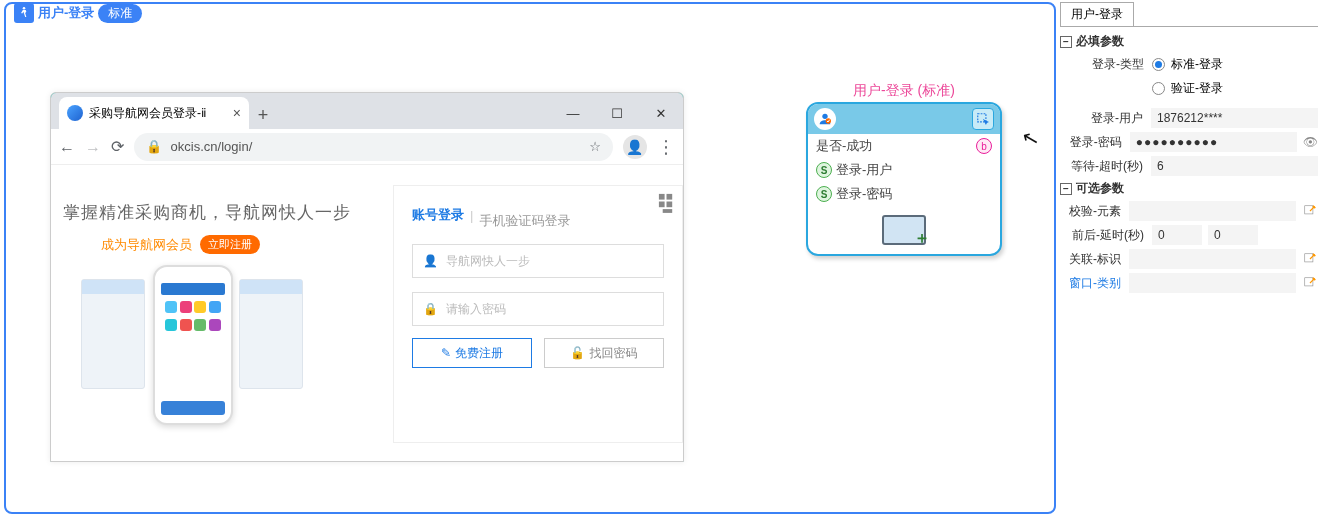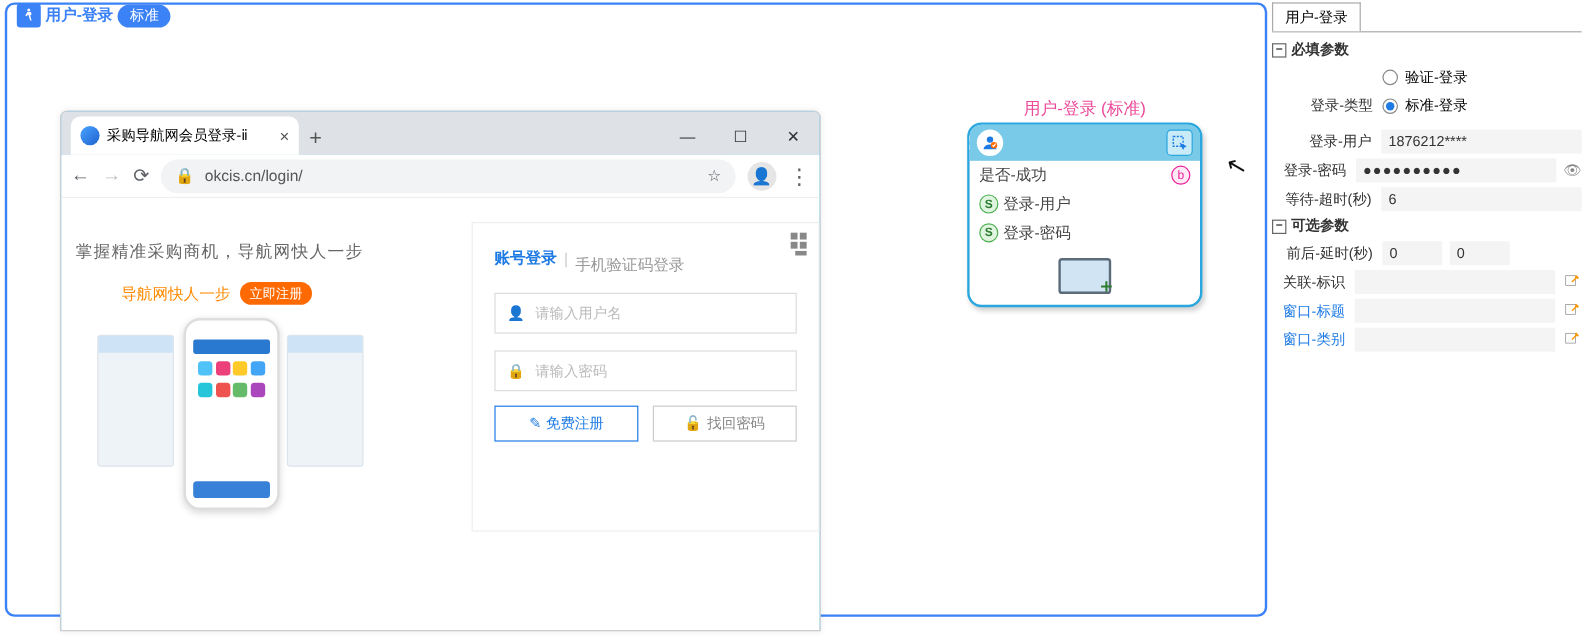--- a/index.html
+++ b/index.html
@@ -4,39 +4,39 @@
 <style>
 * { box-sizing: border-box; margin: 0; padding: 0; font-family: "Microsoft YaHei", Arial, sans-serif; }
 body { background: #fff; width: 1325px; height: 530px; position: relative; }
 
 .main-area { position: absolute; left: 4px; top: 2px; width: 1052px; height: 512px; border: 2px solid #3b82f6; border-radius: 8px; }
 .tag-bar { position: absolute; left: 8px; top: -2px; display: flex; align-items: center; height: 22px; gap: 4px; }
 .walk-icon { width: 20px; height: 20px; background: #3b82f6; border-radius: 3px; display: flex; align-items: center; justify-content: center; }
 .tag-title { color: #3b82f6; font-size: 13px; font-weight: bold; }
 .tag-pill { background: #3b82f6; color: #fff; font-size: 12px; padding: 1px 10px; border-radius: 10px; }
 
-.browser { position: absolute; left: 44px; top: 88px; width: 634px; height: 434px; border: 1px solid #ccc; border-radius: 6px 6px 0 0; background: #7dd3fc; box-shadow: 0 0 6px rgba(0,0,0,0.08); overflow: hidden; }
+.browser { position: absolute; left: 44px; top: 88px; width: 634px; height: 370px; border: 1px solid #ccc; border-radius: 6px 6px 0 0; background: #14b8a6; box-shadow: 0 0 6px rgba(0,0,0,0.08); overflow: hidden; }
 .tab-strip { height: 36px; background: #dee1e6; display: flex; align-items: flex-end; }
 .tab { background: #fff; height: 32px; width: 190px; margin-left: 8px; border-radius: 8px 8px 0 0; display: flex; align-items: center; font-size: 12px; padding: 0 8px; position: relative; }
 .tab .favicon { width: 16px; height: 16px; border-radius: 50%; background: linear-gradient(135deg,#4aa3ff,#1e62d0); margin-right: 6px; }
 .tab .tab-close { margin-left: auto; color: #555; font-size: 14px; }
 .newtab { width: 28px; height: 28px; display: flex; align-items: center; justify-content: center; color: #555; font-size: 18px; }
 .win-ctl { margin-left: auto; display: flex; }
 .win-ctl div { width: 44px; height: 32px; display: flex; align-items: center; justify-content: center; font-size: 13px; color: #333; }
 
 .addr-bar { height: 36px; background: #fff; border-bottom: 1px solid #eee; display: flex; align-items: center; padding: 0 8px; gap: 10px; }
 .nav-ico { color: #5f6368; font-size: 16px; }
 .url-pill { flex: 1; height: 28px; background: #f1f3f4; border-radius: 14px; display: flex; align-items: center; padding: 0 12px; font-size: 13px; color: #555; gap: 8px; }
 .url-pill .lock { color: #5f6368; }
 .url-pill .star { margin-left: auto; color: #5f6368; }
 .avatar { width: 24px; height: 24px; border-radius: 50%; background: #e5e5e5; display: flex; align-items: center; justify-content: center; color: #777; font-size: 14px; }
 .dots { color: #5f6368; font-size: 18px; }
 
 .page { position: relative; height: calc(100% - 72px); background: #fff; }
-.slogan { position: absolute; left: 12px; top: 36px; font-size: 14px; color: #666; letter-spacing: 1px;}
+.slogan { position: absolute; left: 12px; top: 36px; font-size: 17px; color: #666; letter-spacing: 1px;}
 .member-line { position: absolute; left: 50px; top: 70px; display: flex; align-items: center; gap: 8px; }
 .member-line span:first-child { color: #ff8a00; font-size: 13px; }
 .reg-btn { background: #ff6a00; color: #fff; font-size: 11px; padding: 2px 8px; border-radius: 10px; }
 .phones { position: absolute; left: 30px; top: 100px; width: 230px; height: 170px; }
 
 .login-box { position: absolute; right: 0; top: 20px; width: 290px; height: 258px; border: 1px solid #eee; padding: 14px 18px; }
 .login-tabs { font-size: 13px; display: flex; gap: 6px; align-items: center; }
 .login-tabs .active { color: #1e7be4; font-weight: bold; }
 .login-tabs .sep { color: #ccc; }
 .login-tabs .other { color: #999; margin-top: 12px; }
@@ -133,21 +133,21 @@
         <span class="lock">🔒</span>
         <span>okcis.cn/login/</span>
         <span class="star">☆</span>
       </div>
       <span class="avatar">👤</span>
       <span class="dots">⋮</span>
     </div>
     <div class="page">
       <div class="slogan">掌握精准采购商机，导航网快人一步</div>
       <div class="member-line">
-        <span>导航网快人一步</span>
+        <span>成为导航网会员</span>
         <span class="reg-btn">立即注册</span>
       </div>
       <div class="phones">
         <div class="phone-stack">
           <div class="bg-shot s1"></div>
           <div class="bg-shot s2"></div>
           <div class="center-phone">
             <div class="apps-row r1">
                 <span></span>
                 <span></span>
@@ -177,21 +177,21 @@
               </g>
             </svg>
         </div>
         <div class="login-tabs">
           <span class="active">账号登录</span>
           <span class="sep">|</span>
           <span class="other">手机验证码登录</span>
         </div>
         <div class="login-inp">
           <span>👤</span>
-          <span>请输入用户名</span>
+          <span>导航网快人一步</span>
         </div>
         <div class="login-inp">
           <span>🔒</span>
           <span>请输入密码</span>
         </div>
         <div class="foot-btns">
           <div class="foot-btn reg">
             <span>✎</span>
             <span>免费注册</span>
           </div>
@@ -249,31 +249,31 @@
 
 <div class="prop-panel">
   <span class="prop-tab">用户-登录</span>
   <div class="prop-body">
     <div class="group-head">
       <span class="toggle">−</span>
       <span>必填参数</span>
     </div>
 
     <div class="prop-row">
+      <div class="prop-label">登录-类型</div>
+      <div class="prop-cell">
+        <span class="radio checked"></span>
+        <span>标准-登录</span>
+      </div>
+    </div>
+    <div class="prop-row">
       <div class="prop-label"></div>
       <div class="prop-cell">
         <span class="radio"></span>
         <span>验证-登录</span>
-      </div>
-    </div>
-    <div class="prop-row">
-      <div class="prop-label">登录-类型</div>
-      <div class="prop-cell">
-        <span class="radio checked"></span>
-        <span>标准-登录</span>
       </div>
     </div>
 
     <div style="height:6px"></div>
     <div class="prop-row">
       <div class="prop-label">登录-用户</div>
       <div class="prop-cell">
           <input class="prop-input" value="1876212****" style="">
         </div>
     </div>
@@ -289,20 +289,33 @@
       <div class="prop-cell">
           <input class="prop-input" value="6" style="">
         </div>
     </div>
 
     <div class="group-head">
       <span class="toggle">−</span>
       <span>可选参数</span>
     </div>
 
+    <div class="prop-row">
+      <div class="prop-label">校验-元素</div>
+      <div class="prop-cell">
+        <input class="prop-input" style="">
+        <span class="edit-ico">
+          <svg width="14" height="14" viewBox="0 0 24 24">
+              <rect x="3" y="3" width="14" height="14" fill="none" stroke="#888"></rect>
+              <path d="M20 4l-8 8" stroke="#ff9800" stroke-width="2"></path>
+              <path d="M18 2l4 4-2 2-4-4z" fill="#ff9800"></path>
+            </svg>
+        </span>
+      </div>
+    </div>
     <div class="prop-row">
       <div class="prop-label">前后-延时(秒)</div>
       <div class="prop-cell">
         <input class="prop-input dual" value="0" style="">
         <input class="prop-input dual" value="0" style="">
       </div>
     </div>
     <div class="prop-row">
       <div class="prop-label">关联-标识</div>
       <div class="prop-cell">
@@ -310,39 +323,26 @@
         <span class="edit-ico">
             <svg width="14" height="14" viewBox="0 0 24 24">
               <rect x="3" y="3" width="14" height="14" fill="none" stroke="#888"></rect>
               <path d="M18 2l4 4-2 2-4-4z" fill="#ff9800"></path>
               <path d="M20 4l-8 8" stroke="#ff9800" stroke-width="2"></path>
             </svg>
           </span>
       </div>
     </div>
     <div class="prop-row">
-      <div class="prop-label link">窗口-标题</div>
+      <div class="prop-label link">窗口-类别</div>
       <div class="prop-cell">
         <input class="prop-input" style="">
         <span class="edit-ico">
             <svg width="14" height="14" viewBox="0 0 24 24">
               <rect x="3" y="3" width="14" height="14" fill="none" stroke="#888"></rect>
               <path d="M18 2l4 4-2 2-4-4z" fill="#ff9800"></path>
               <path d="M20 4l-8 8" stroke="#ff9800" stroke-width="2"></path>
             </svg>
           </span>
       </div>
     </div>
-    <div class="prop-row">
-      <div class="prop-label link">窗口-类别</div>
-      <div class="prop-cell">
-        <input class="prop-input" style="">
-        <span class="edit-ico">
-            <svg width="14" height="14" viewBox="0 0 24 24">
-              <rect x="3" y="3" width="14" height="14" fill="none" stroke="#888"></rect>
-              <path d="M18 2l4 4-2 2-4-4z" fill="#ff9800"></path>
-              <path d="M20 4l-8 8" stroke="#ff9800" stroke-width="2"></path>
-            </svg>
-          </span>
-      </div>
-    </div>
   </div>
 </div>
 
 </body></html>

